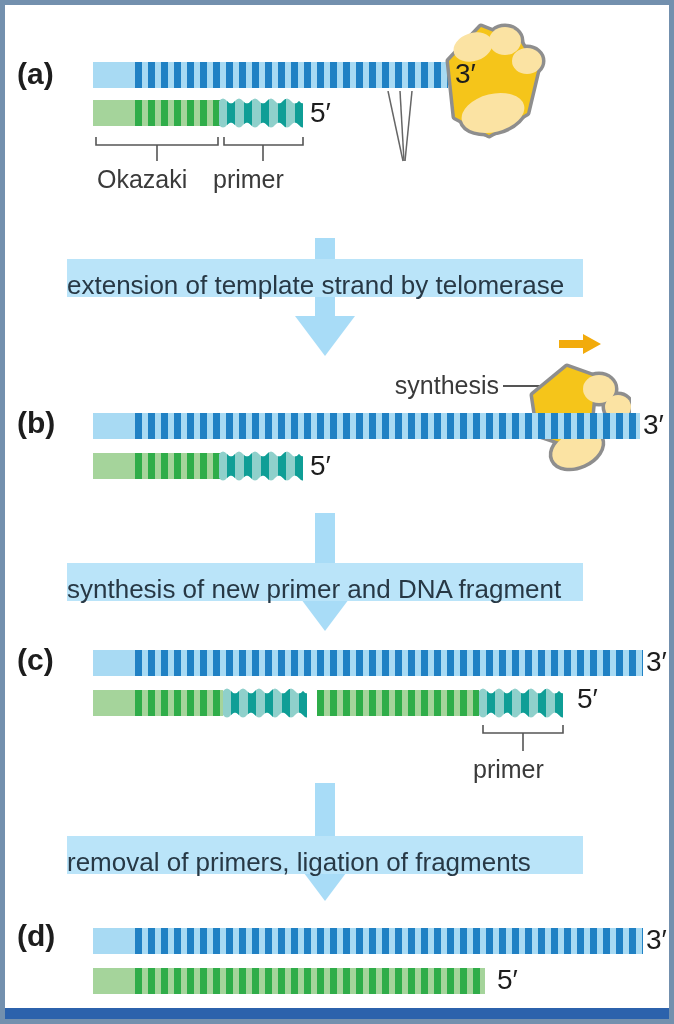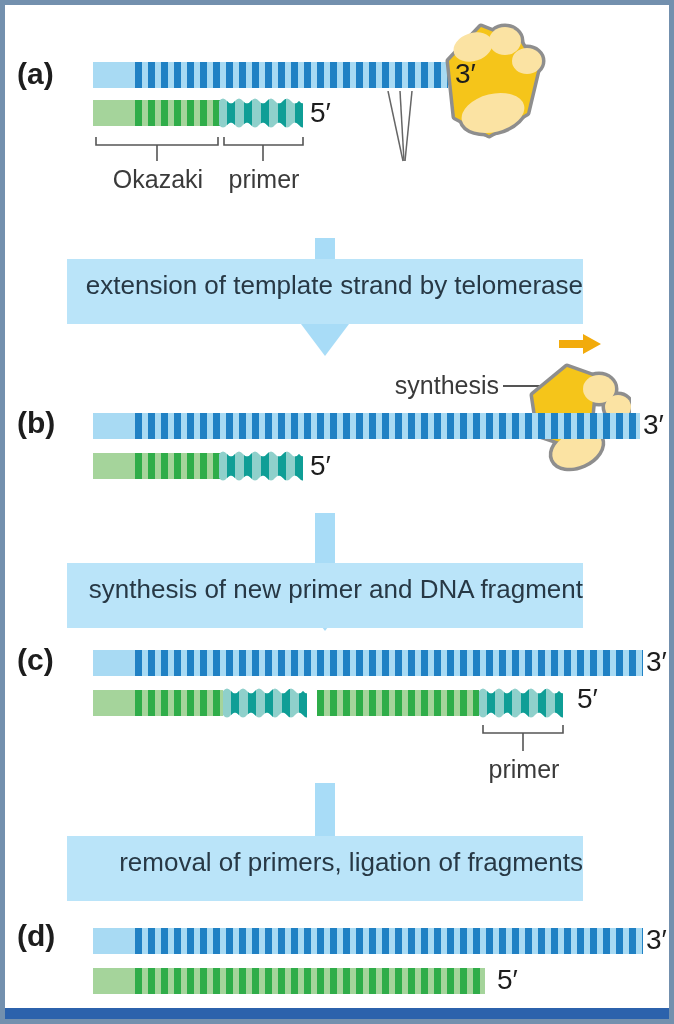--- a/index.html
+++ b/index.html
@@ -13,24 +13,24 @@
   .bar{position:absolute;height:26px;}
   .bar.blue{background:#a8daf3;}
   .bar.green{background:#a5d49b;}
   .stripes{position:absolute;top:0;bottom:0;}
   .stripes.blue-s{background:repeating-linear-gradient(90deg,#2081c4 0 7px,transparent 7px 13px);}
   .stripes.green-s{background:repeating-linear-gradient(90deg,#2fad49 0 7px,transparent 7px 13px);}
   .primer{position:absolute;width:84px;height:34px;}
   
   .panel-letter{position:absolute;font-size:30px;font-weight:bold;color:#1d1d1d;}
   .endlab{position:absolute;font-size:28px;color:#1d1d1d;z-index:30;}
-  .ann{position:absolute;font-size:25px;color:#3a3a3a;text-align:center;line-height:29px;}
+  .ann{position:absolute;font-size:25px;color:#3a3a3a;text-align:left;line-height:29px;}
   .banner{
-    position:absolute;left:62px;width:516px;height:65px;background:#bae4f9;
-    color:#273845;font-size:26px;line-height:53px;text-align:right;z-index:5;
+    position:absolute;left:62px;width:516px;height:38px;background:#bae4f9;
+    color:#273845;font-size:26px;line-height:53px;text-align:left;z-index:5;
   }
   .flow-arrow{position:absolute;left:290px;width:60px;height:120px;z-index:1;}
   .bottom-bar{position:absolute;left:0;right:0;bottom:0;height:11px;background:#2c62ac;z-index:40;}
   .pointer-line-b{position:absolute;height:2px;background:#555;}
   svg{display:block;}
 </style>
 </head>
 <body>
 
 <div class="page">

